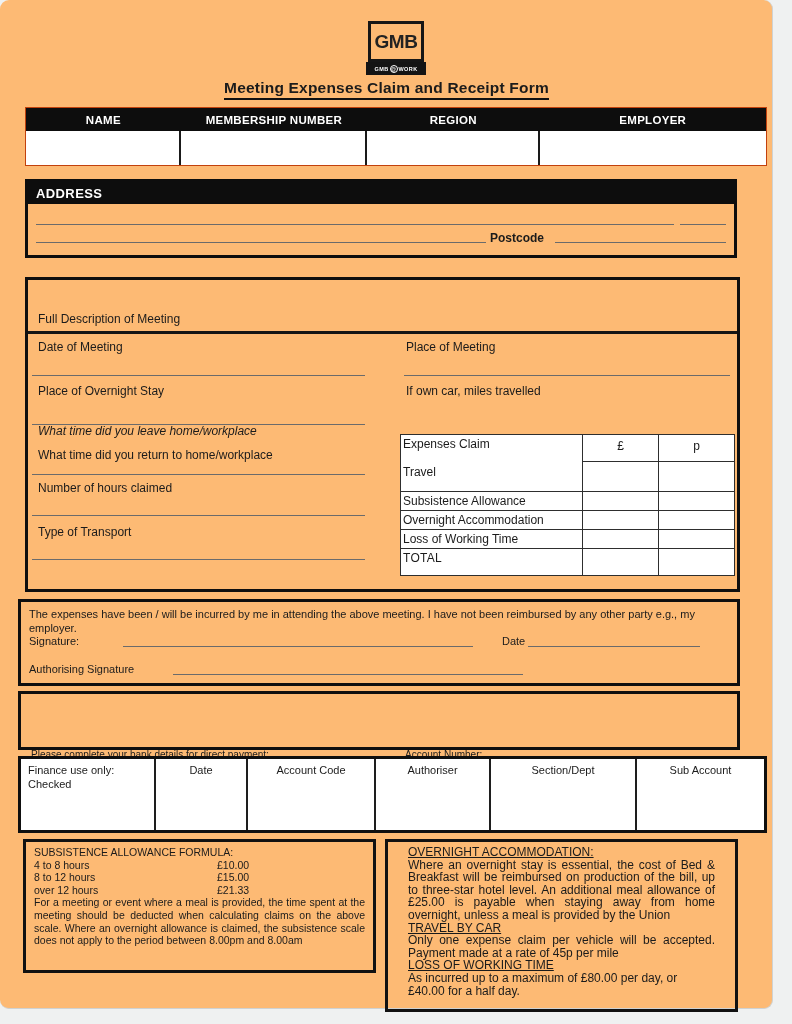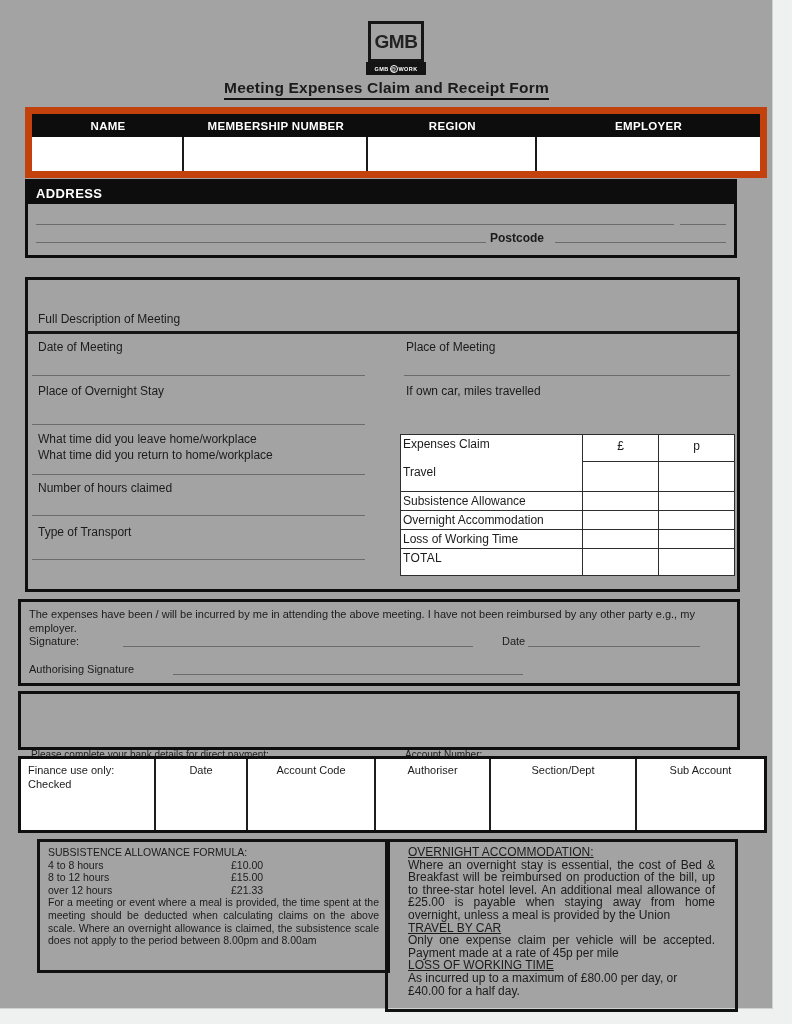--- a/index.html
+++ b/index.html
@@ -5,23 +5,24 @@
   * { margin:0; padding:0; box-sizing:border-box; }
   html,body { width:792px; height:1024px; overflow:hidden; }
   body {
     background:#eff1f1;
     font-family:"Liberation Sans", sans-serif;
     color:#1b1b1b;
     position:relative;
   }
   .page {
     position:absolute; left:0; top:0; width:773px; height:1009px;
-    background:#a3a3a3;
+    background:#fdba74;
     border-right:1px solid #cfd2d2;
     border-bottom:1px solid #cfd2d2;
+    border-radius:9px;
   }
   .abs { position:absolute; }
 
   
   .logo { left:366px; top:21px; width:60px; text-align:center; }
   .logo-square {
     border:3px solid #161616; height:41px; margin:0 2px;
     display:flex; align-items:center; justify-content:center;
     font-weight:bold; font-size:19px; letter-spacing:-0.5px; color:#222;
   }
@@ -37,21 +38,21 @@
   }
 
   
   .title-wrap { left:0; top:79px; width:773px; text-align:center; }
   .title {
     display:inline-block; font-weight:bold; font-size:15.5px;
     border-bottom:2px solid #111; padding-bottom:1px; letter-spacing:0.2px;
   }
 
   
-  .member { left:25px; top:107px; width:742px; border:7px solid #c2410c; }
+  .member { left:25px; top:107px; width:742px; border:1px solid #c2410c; }
   .member-head { display:flex; background:#0d0d0d; color:#fff; height:23px; align-items:center; }
   .member-head .hcell { font-weight:bold; font-size:11.5px; letter-spacing:0.3px; text-align:center; }
   .member-row { display:flex; height:34px; background:#fff; }
   .member-row .cell { border-right:2px solid #1a1a1a; height:100%; }
   .member-row .cell:last-child { border-right:none; }
   .c1 { width:20.9%; } .c2 { width:25.2%; } .c3 { width:23.3%; } .c4 { width:30.6%; }
 
   
   .address { left:25px; top:179px; width:712px; height:79px; border:3px solid #0d0d0d; }
   .addr-head { background:#0d0d0d; color:#fff; height:22px; display:flex; align-items:center;
@@ -88,21 +89,21 @@
 
   
   .finance { left:18px; top:756px; width:749px; height:77px; border:3px solid #0f0f0f; display:flex; background:#fff; }
   .fin-cell { border-right:2px solid #1e1e1e; font-size:11px; padding-top:5px; text-align:center; }
   .fin-cell:last-child { border-right:none; }
   .fin-c0 { width:135px; text-align:left; padding-left:7px; line-height:13.5px; }
   .fin-c1 { width:92px; } .fin-c2 { width:128px; } .fin-c3 { width:115px; }
   .fin-c4 { width:127px; } .fin-c5 { flex:1; }
 
   
-  .sub-box { left:23px; top:839px; width:353px; height:134px; border:3px solid #111; padding:4px 8px; font-size:10.5px; line-height:12.6px;margin-left:14px; }
+  .sub-box { left:23px; top:839px; width:353px; height:134px; border:3px solid #111; padding:4px 8px; font-size:10.5px; line-height:12.6px; }
   .info-box { left:385px; top:839px; width:353px; height:173px; border:3px solid #111; padding:4px 20px; font-size:12px; line-height:12.6px; }
   .rate-row { display:flex; }
   .rate-row .hrs { width:183px; }
   .just { text-align:justify; }
   .u-head { text-decoration:underline; }
 </style>
 </head>
 <body>
 
 <div class="page">
@@ -152,21 +153,21 @@
 
     <span class="lbl" style="left:10px; top:60px;">Date of Meeting</span>
     <span class="lbl" style="left:378px; top:60px;">Place of Meeting</span>
     <div class="fill" style="left:4px; top:95px; width:333px;"></div>
     <div class="fill" style="left:376px; top:95px; width:326px;"></div>
 
     <span class="lbl" style="left:10px; top:104px;">Place of Overnight Stay</span>
     <span class="lbl" style="left:378px; top:104px;">If own car, miles travelled</span>
     <div class="fill" style="left:4px; top:144px; width:333px;"></div>
 
-    <span class="lbl" style="left:10px; top:152px;">What time did you leave home/workplace</span>
+    <span class="lbl" style="left:10px; top:144px;font-style:italic;">What time did you leave home/workplace</span>
     <span class="lbl" style="left:10px; top:168px;">What time did you return to home/workplace</span>
     <div class="fill" style="left:4px; top:194px; width:333px;"></div>
 
     <span class="lbl" style="left:10px; top:201px;">Number of hours claimed</span>
     <div class="fill" style="left:4px; top:235px; width:333px;"></div>
 
     <span class="lbl" style="left:10px; top:245px;">Type of Transport</span>
     <div class="fill" style="left:4px; top:279px; width:333px;"></div>
 
     <table class="exp-table">

